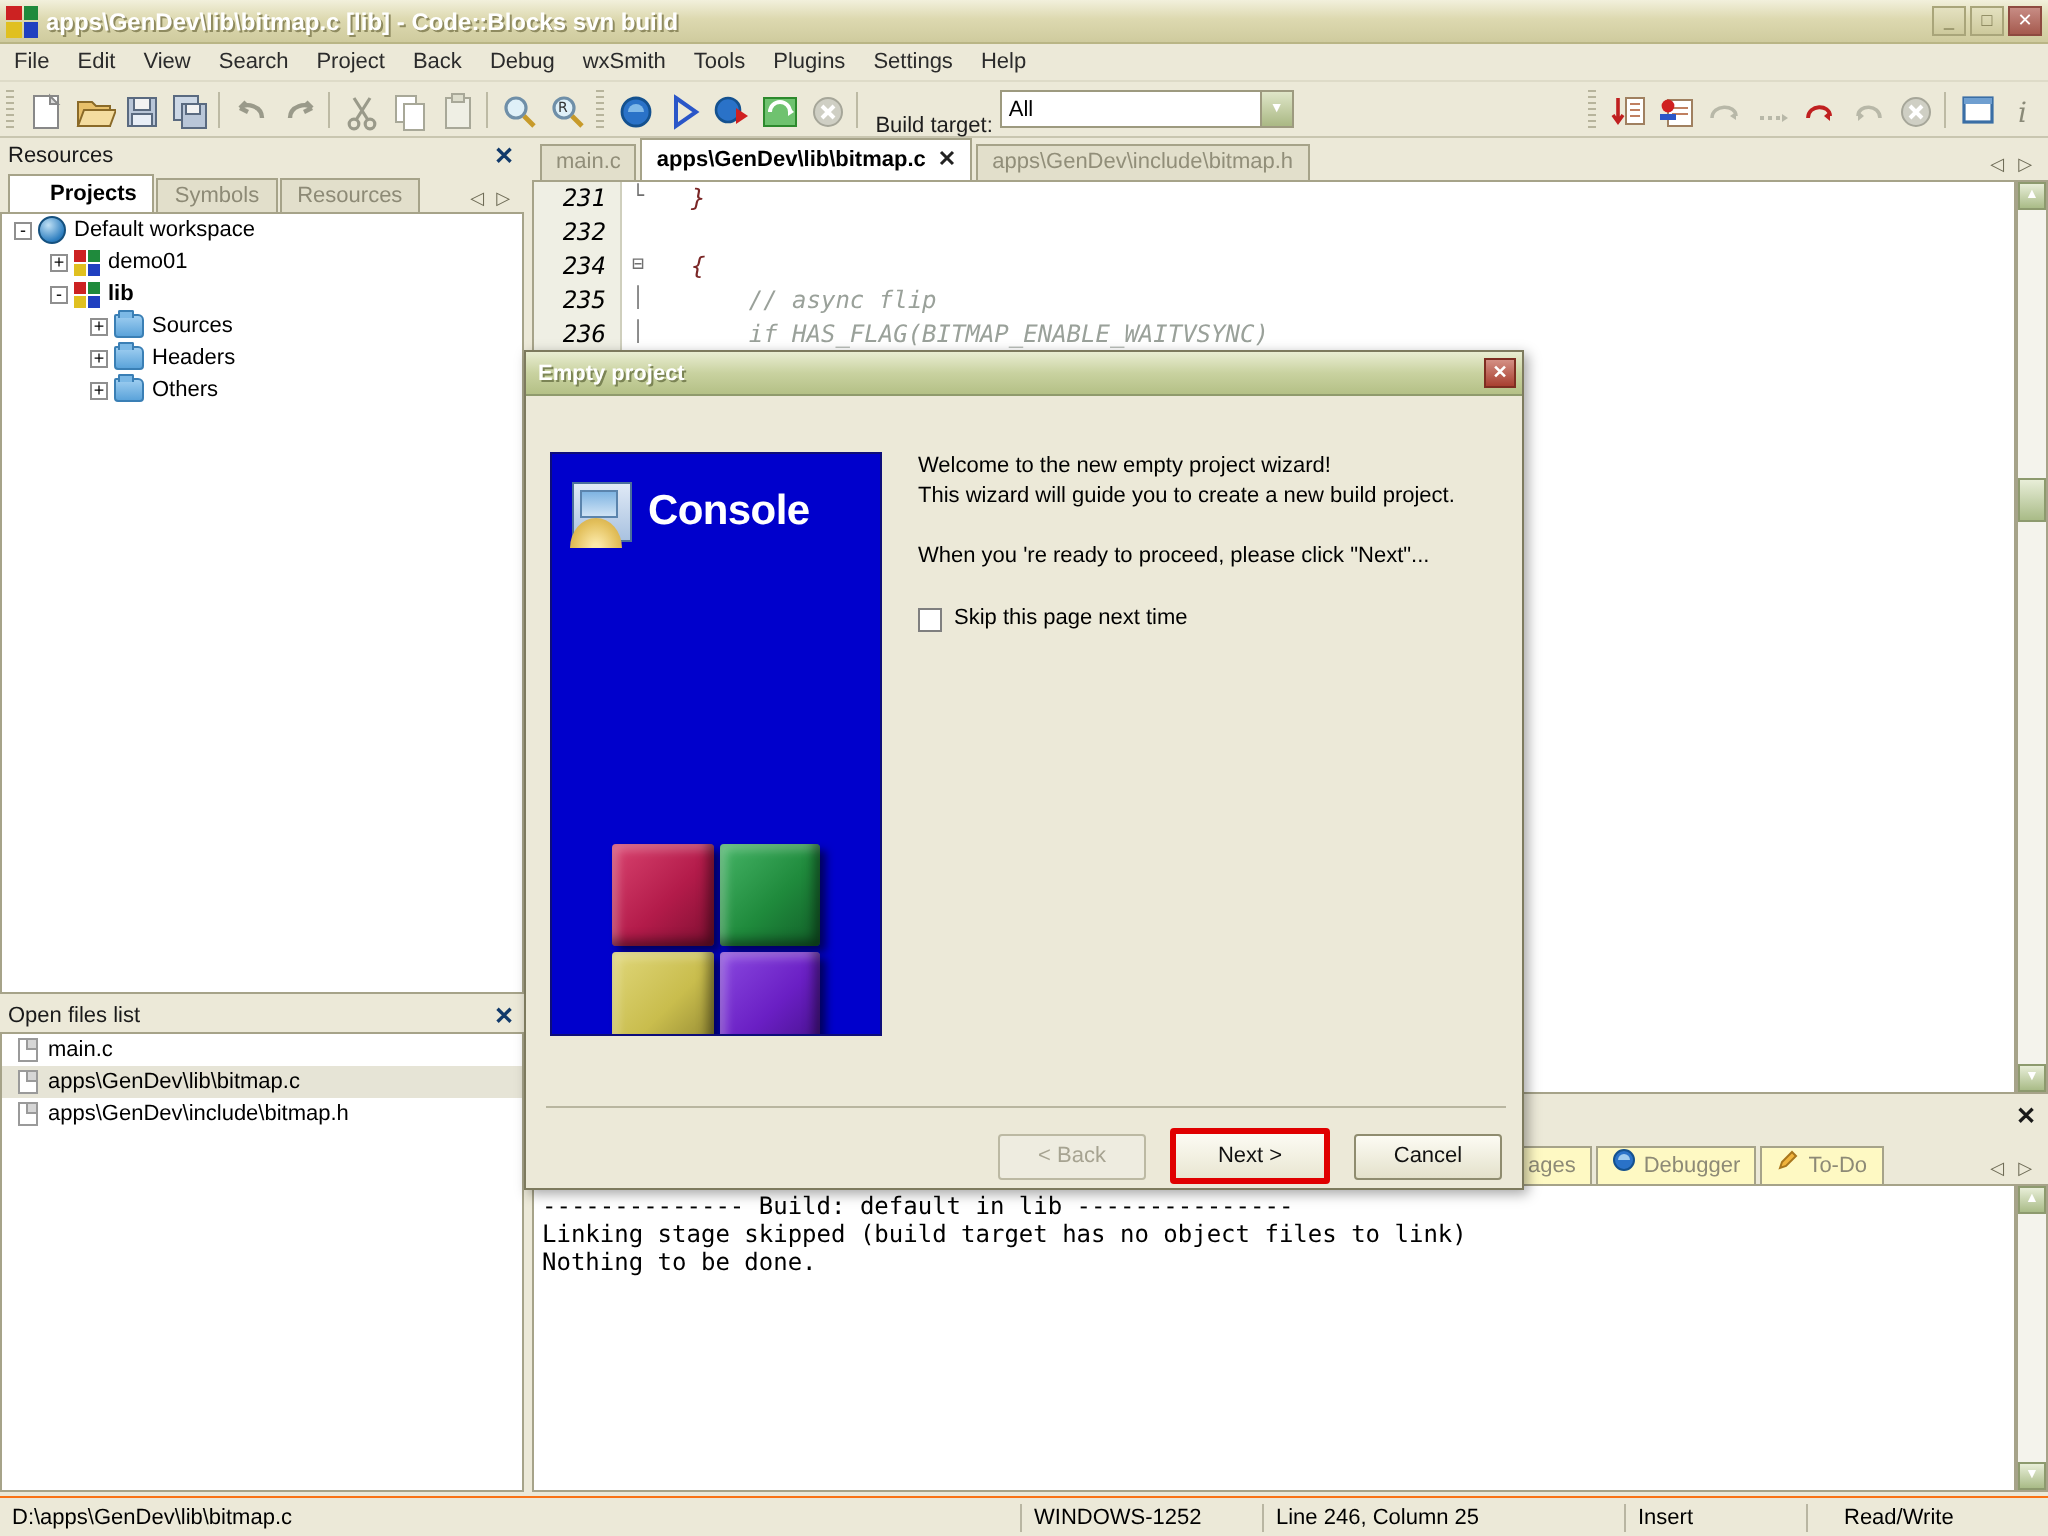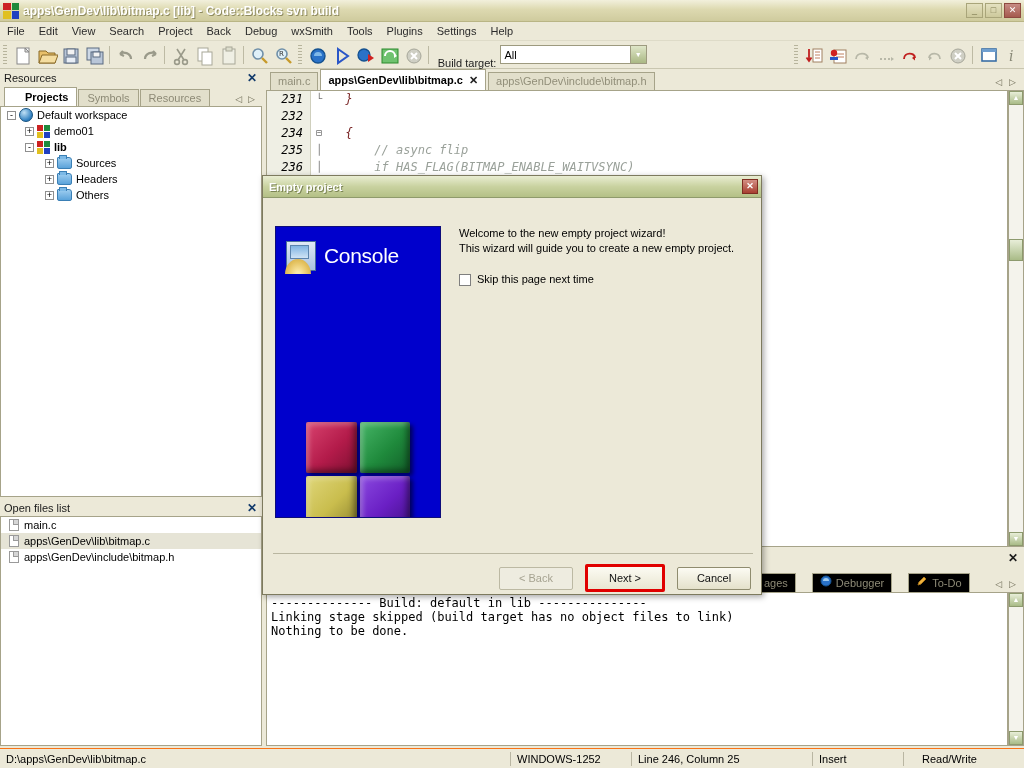--- a/index.html
+++ b/index.html
@@ -224,22 +224,22 @@
     position: absolute; right: 6px; top: 2px; font-size: 12px;
     color: #1a1a1a; font-weight: bold;
   }
   #bottom-tabs {
     position: absolute; left: 0; top: 22px; width: 758px; height: 22px;
     display: flex; align-items: flex-end; border-bottom: 1px solid #a6a389;
     overflow: hidden;
   }
   .btab {
     height: 19px; line-height: 18px; padding: 0 7px; font-size: 11px;
-    border: 1px solid #a6a389; border-bottom: none; margin-right: 16px;
-    background: #000000; color: #8d8a76; display: flex; align-items: center; gap: 4px;
+    border: 1px solid #a6a389; border-bottom: none; margin-right: 2px;
+    background: #fef9c3; color: #8d8a76; display: flex; align-items: center; gap: 4px;
     white-space: nowrap;
   }
   .btab-navs { margin-left: auto; display: flex; gap: 7px; padding: 0 8px 3px 0; color: #6d6a55; font-size: 9px; }
   #log-area {
     position: absolute; left: 0; top: 44px; width: 742px; height: 153px;
     background: #ffffff; border: 1px solid #a6a389; border-top: none;
     font-family: "DejaVu Sans Mono", monospace; font-size: 12px;
     padding: 3px 0 0 4px; overflow: hidden;
   }
   .logline { height: 14px; line-height: 14px; white-space: pre; color: #000; }
@@ -291,21 +291,21 @@
   #splash-icon:before {
     content: ""; position: absolute; left: 3px; top: 3px; width: 17px; height: 12px;
     background: linear-gradient(to bottom, #7fb4e2, #cfe3f5); border: 1px solid #5b84ad;
   }
   #splash-icon:after {
     content: ""; position: absolute; left: -2px; bottom: -4px; width: 26px; height: 15px;
     background: radial-gradient(ellipse at 50% 100%, #fbe9a8 10%, #e3c05c 60%, #c79f3e 100%);
     border-radius: 50% 50% 0 0 / 100% 100% 0 0;
   }
   #splash-title {
-    font-size: 21px; font-weight: normal; color: #ffffff;
+    font-size: 21px; font-weight: bold; color: #ffffff;
     font-family: "Liberation Sans", sans-serif; letter-spacing: -0.3px;
   }
   #splash-cubes {
     position: absolute; left: 30px; top: 195px; width: 104px; height: 104px;
     display: grid; grid-template-columns: 1fr 1fr; grid-template-rows: 1fr 1fr; gap: 3px;
   }
   .sc {
     border-radius: 2px; position: relative;
     box-shadow: inset -3px -3px 6px rgba(0,0,0,0.45), inset 3px 3px 5px rgba(255,255,255,0.28),
                 3px 3px 4px rgba(0,0,20,0.6);
@@ -741,21 +741,22 @@
       <div id="splash-cubes">
         <div class="sc" style="background:linear-gradient(135deg,#d9436f,#b31b4a 55%,#7d0f31)"></div>
         <div class="sc" style="background:linear-gradient(135deg,#46b567,#1f8a3c 55%,#125e28)"></div>
         <div class="sc" style="background:linear-gradient(135deg,#e0d77a,#c9bd4d 55%,#8f8530)"></div>
         <div class="sc" style="background:linear-gradient(135deg,#8a49e0,#6a1fc4 55%,#45108a)"></div>
       </div>
     </div>
 
     <div id="dlg-text">
       <div class="dlg-p">Welcome to the new empty project wizard!</div>
-      <div class="dlg-p">This wizard will guide you to create a new empty project.</div>
+      <div class="dlg-p">This wizard will guide you to create a new build project.</div>
+      <div class="dlg-p" style="margin-top:15px">When you 're ready to proceed, please click "Next"...</div>
       <div id="skip-row">
         <span id="skip-box"></span>
         <span class="dlg-p">Skip this page next time</span>
       </div>
     </div>
 
     <div id="dlg-sep"></div>
 
     <div id="dlg-buttons">
       <div class="dbtn disabled">&lt; Back</div>

